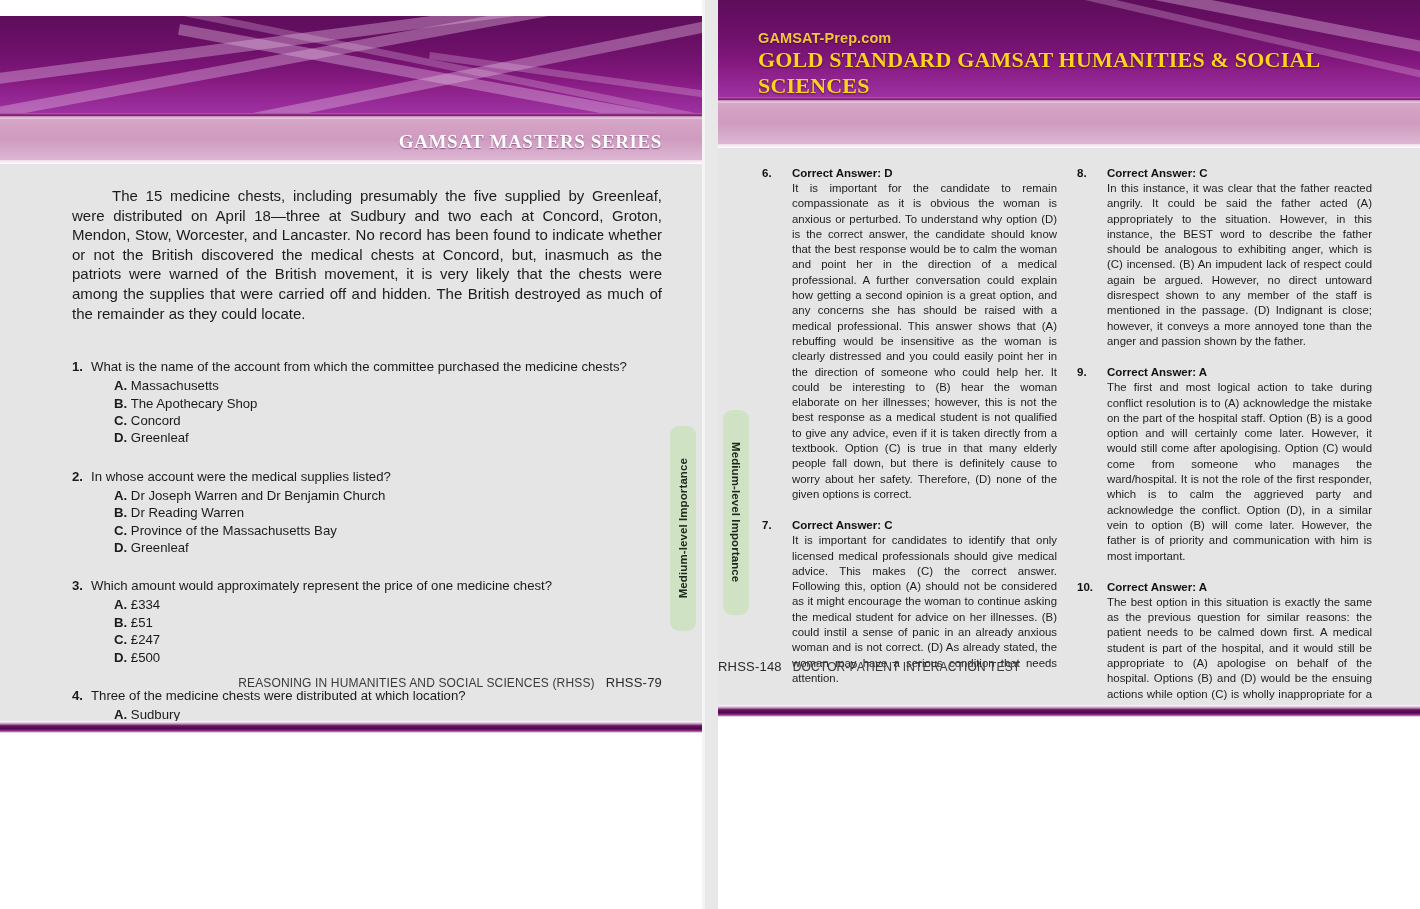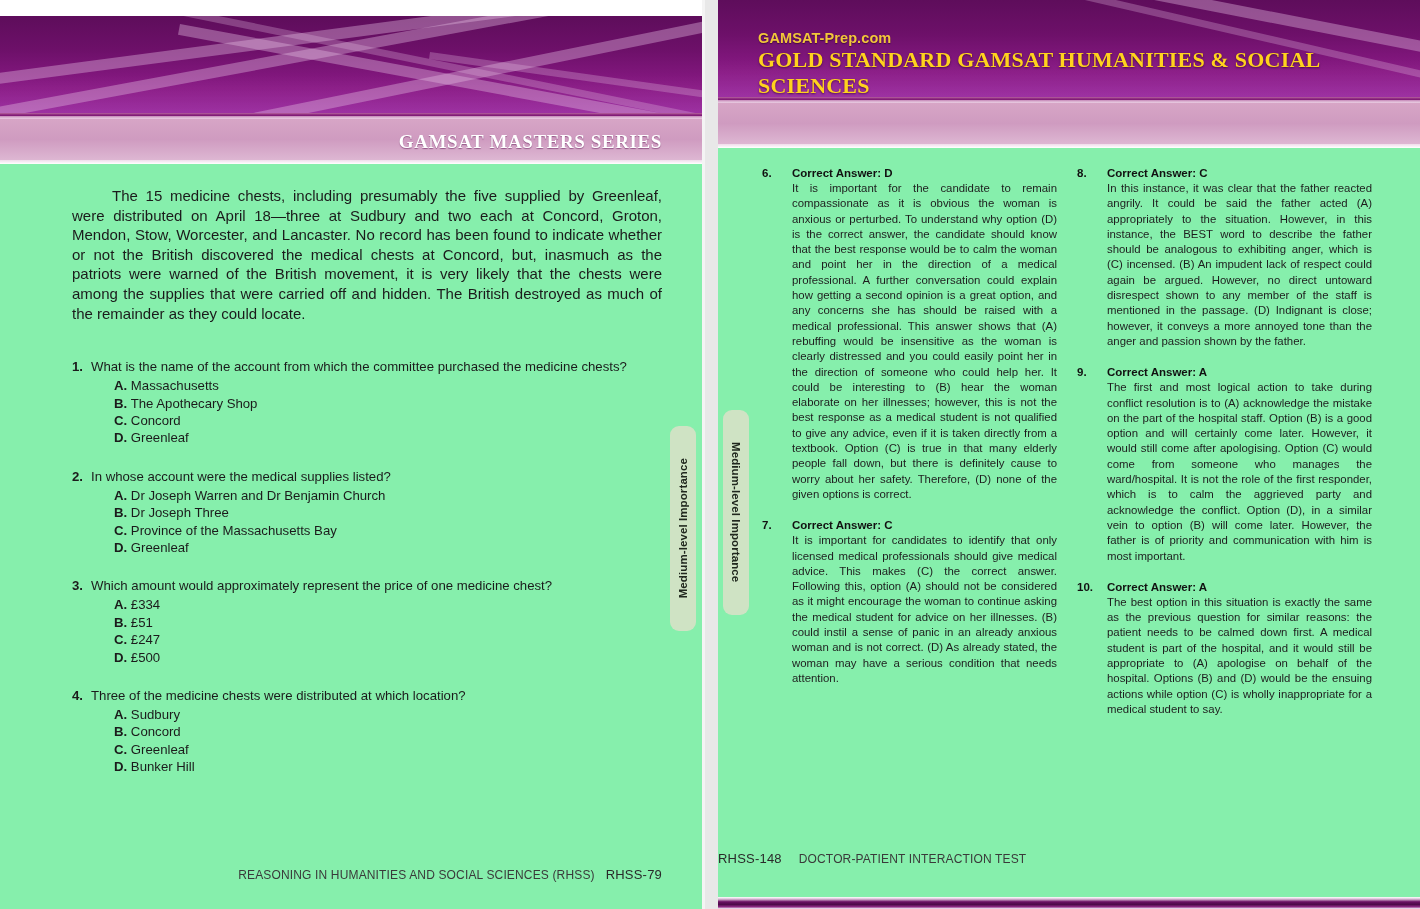--- a/index.html
+++ b/index.html
@@ -5,21 +5,21 @@
   html,body{margin:0;padding:0;}
   body{
     width:1420px;height:909px;
     background:#ffffff;
     font-family:"Liberation Sans", sans-serif;
     overflow:hidden;
     position:relative;
   }
   .spread{position:absolute;inset:0;display:flex;}
   
-  .page{position:relative;background:#86efac;height:909px;overflow:hidden;}
+  .page{position:relative;background:#e5e5e5;height:717px;overflow:hidden;}
   .page-left{width:702px;margin-top:16px;}
   .gutter{width:16px;background:#e8e8e8;height:909px;position:relative;}
   .gutter:before{content:"";position:absolute;left:0;top:0;bottom:0;width:3px;background:#f4f4f4;}
   .page-right{width:702px;}
 
   
   .hdr{position:relative;height:97px;overflow:hidden;
        background:linear-gradient(180deg,#5e0d5b 0%,#6d1069 35%,#8a1a86 75%,#96229b 100%);}
   .hdr .band-shine{position:absolute;inset:0;
        background:linear-gradient(180deg,rgba(255,255,255,0) 60%,rgba(255,255,255,.07) 100%);}
@@ -80,21 +80,21 @@
   .ans{margin-bottom:16px;}
   .ans-head{display:flex;font-size:11.5px;line-height:15px;}
   .ans-num{font-weight:bold;width:30px;flex:0 0 30px;color:#111;}
   .ans-correct{font-weight:bold;color:#111;}
   .ans-body{margin-left:30px;font-size:11.4px;line-height:15.3px;color:#1d1d1d;text-align:justify;}
 
   
   .footer{position:absolute;bottom:43px;width:100%;}
   .footer-inner{display:flex;align-items:baseline;}
   .footer-left .footer-inner{justify-content:flex-end;padding-right:40px;gap:11px;}
-  .footer-right .footer-inner{justify-content:flex-start;gap:17px;}
+  .footer-right .footer-inner{justify-content:flex-start;gap:11px;}
   .f-small{font-size:12px;letter-spacing:.15px;color:#3a3a3a;text-transform:uppercase;}
   .f-page{font-size:13px;color:#2a2a2a;letter-spacing:.2px;}
 
   
   .botbar{position:absolute;left:0;bottom:0;height:12px;width:100%;
      background:linear-gradient(180deg,#ffffff 0%,#d9b9d4 18%,#6a1063 40%,#4d0a48 62%,#8f2a86 82%,#ffffff 100%);}
 </style>
 </head>
 <body>
 
@@ -135,21 +135,21 @@
           </div>
         </div>
 
         <div class="q">
           <div class="q-line">
             <span class="q-num">2.</span>
             <span class="q-text">In whose account were the medical supplies listed?</span>
           </div>
           <div class="opts">
             <div class="opt"><b>A.</b> <span>Dr Joseph Warren and Dr Benjamin Church</span></div>
-            <div class="opt"><b>B.</b> <span>Dr Joseph Three</span></div>
+            <div class="opt"><b>B.</b> <span>Dr Reading Warren</span></div>
             <div class="opt"><b>C.</b> <span>Province of the Massachusetts Bay</span></div>
             <div class="opt"><b>D.</b> <span>Greenleaf</span></div>
           </div>
         </div>
 
         <div class="q">
           <div class="q-line">
             <span class="q-num">3.</span>
             <span class="q-text">Which amount would approximately represent the price of one medicine chest?</span>
           </div>

